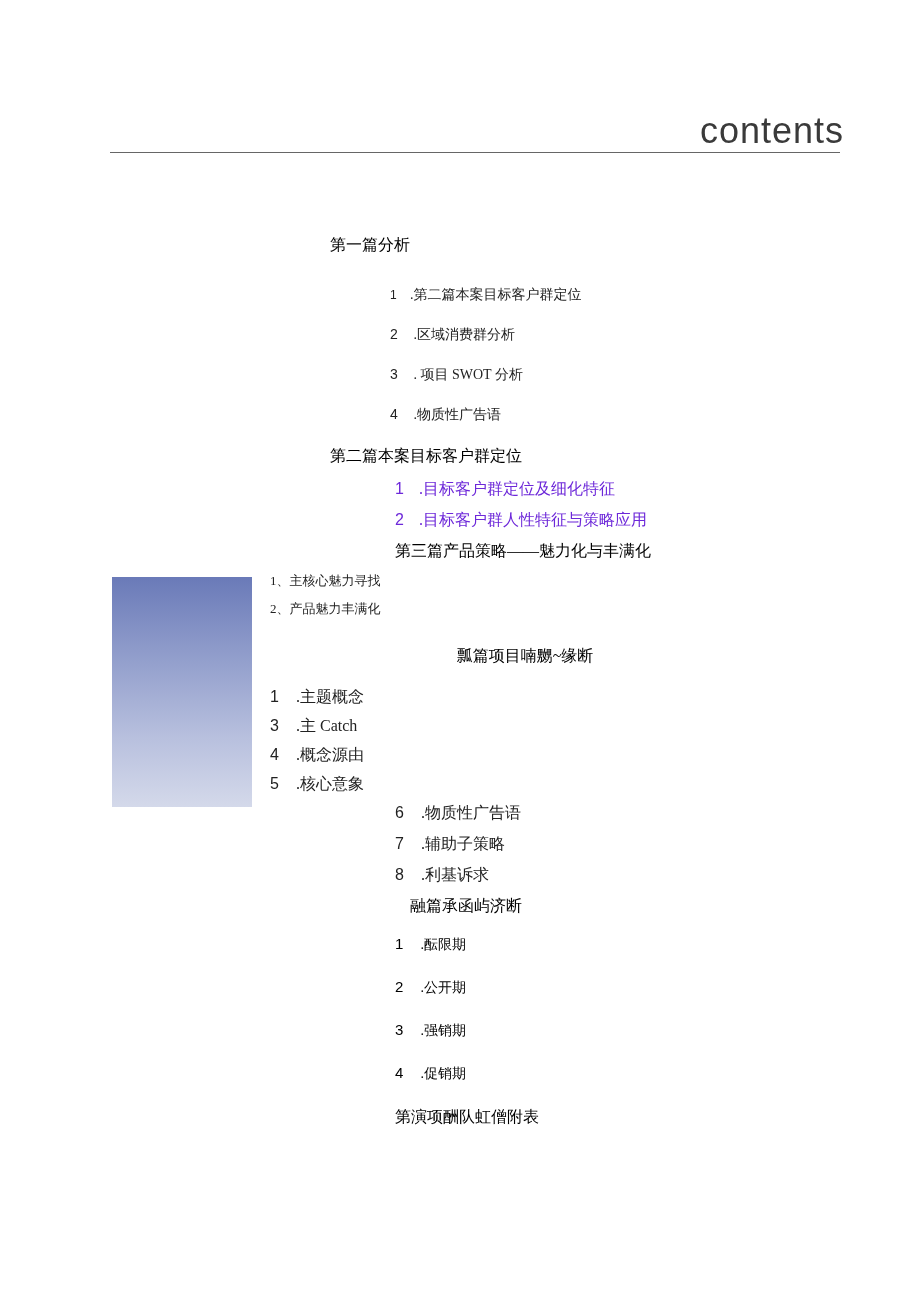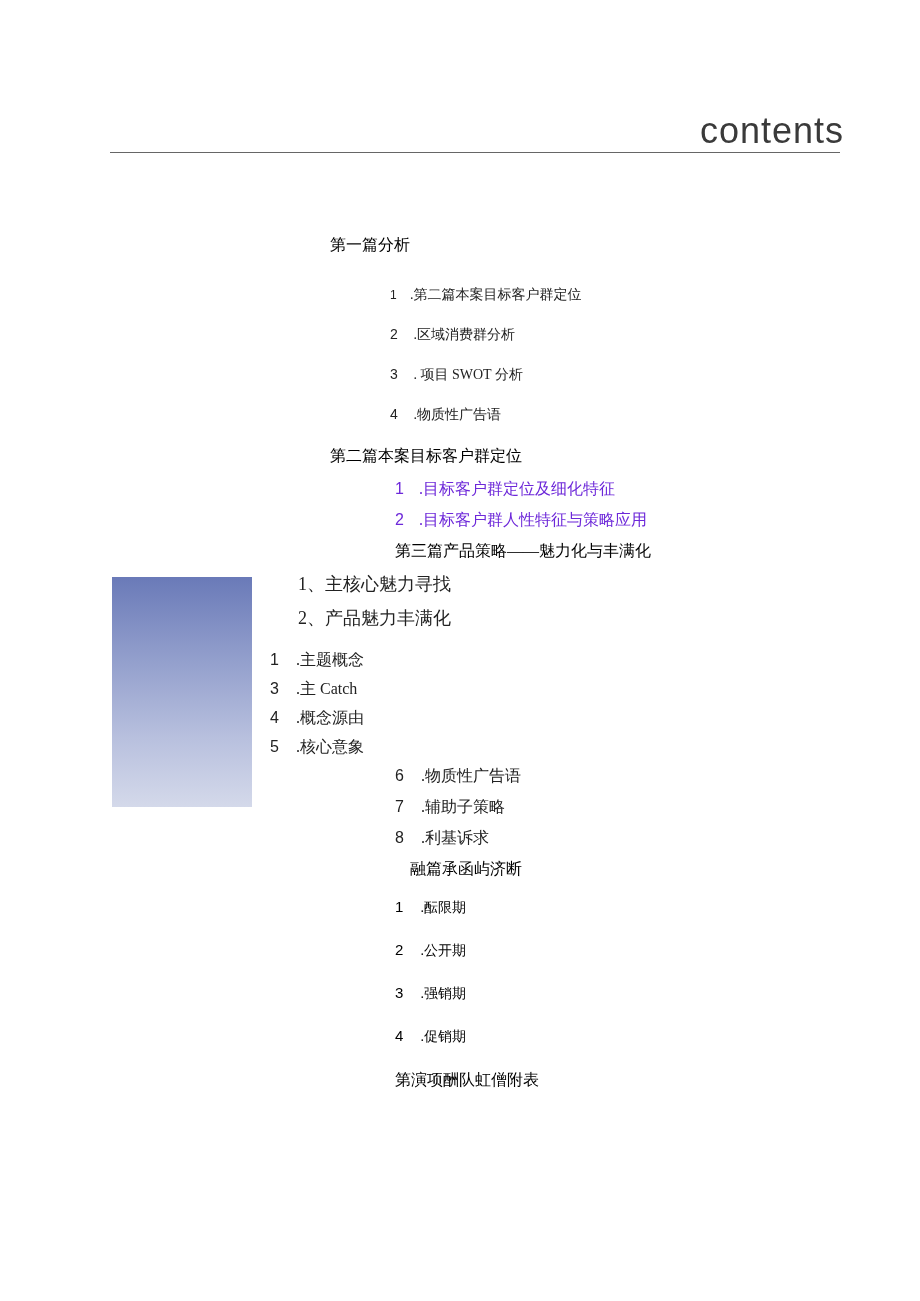--- a/index.html
+++ b/index.html
@@ -85,24 +85,23 @@
     }
     .s3 {
       margin-left: 395px;
       margin-top: 8px;
     }
     .s3-items {
       margin-left: 270px;
       margin-top: 10px;
     }
     .s3-items .item {
-      font-size: 18px;
-      color: #222;
-      margin-bottom: 10px;
-      margin-left: 28px;
+      font-size: 13px;
+      color: #222;
+      margin-bottom: 10px;
     }
     .gradient-box {
       position: absolute;
       left: 112px;
       top: 577px;
       width: 140px;
       height: 230px;
       background: linear-gradient(180deg, #6a7ab8 0%, #8c99c9 30%, #b8c0de 70%, #d4d9ea 100%);
     }
     .s4 {
@@ -188,20 +187,21 @@
     <div class="item"><span class="num">1</span><span>  .目标客户群定位及细化特征</span></div>
     <div class="item"><span class="num">2</span><span>  .目标客户群人性特征与策略应用</span></div>
   </div>
 
   <div class="section-title s3">第三篇产品策略——魅力化与丰满化</div>
   <div class="s3-items">
     <div class="item"><span>1、主核心魅力寻找</span></div>
     <div class="item"><span>2、产品魅力丰满化</span></div>
   </div>
 
+  <div class="section-title s4">瓢篇项目喃嬲~缘断</div>
   <div class="s4-items-a">
     <div class="item"><span class="num">1</span><span>  .主题概念</span></div>
     <div class="item"><span class="num">3</span><span>  .主 Catch</span></div>
     <div class="item"><span class="num">4</span><span>  .概念源由</span></div>
     <div class="item"><span class="num">5</span><span>  .核心意象</span></div>
   </div>
   <div class="s4-items-b">
     <div class="item"><span class="num">6</span><span>  .物质性广告语</span></div>
     <div class="item"><span class="num">7</span><span>  .辅助子策略</span></div>
     <div class="item"><span class="num">8</span><span>  .利基诉求</span></div>

